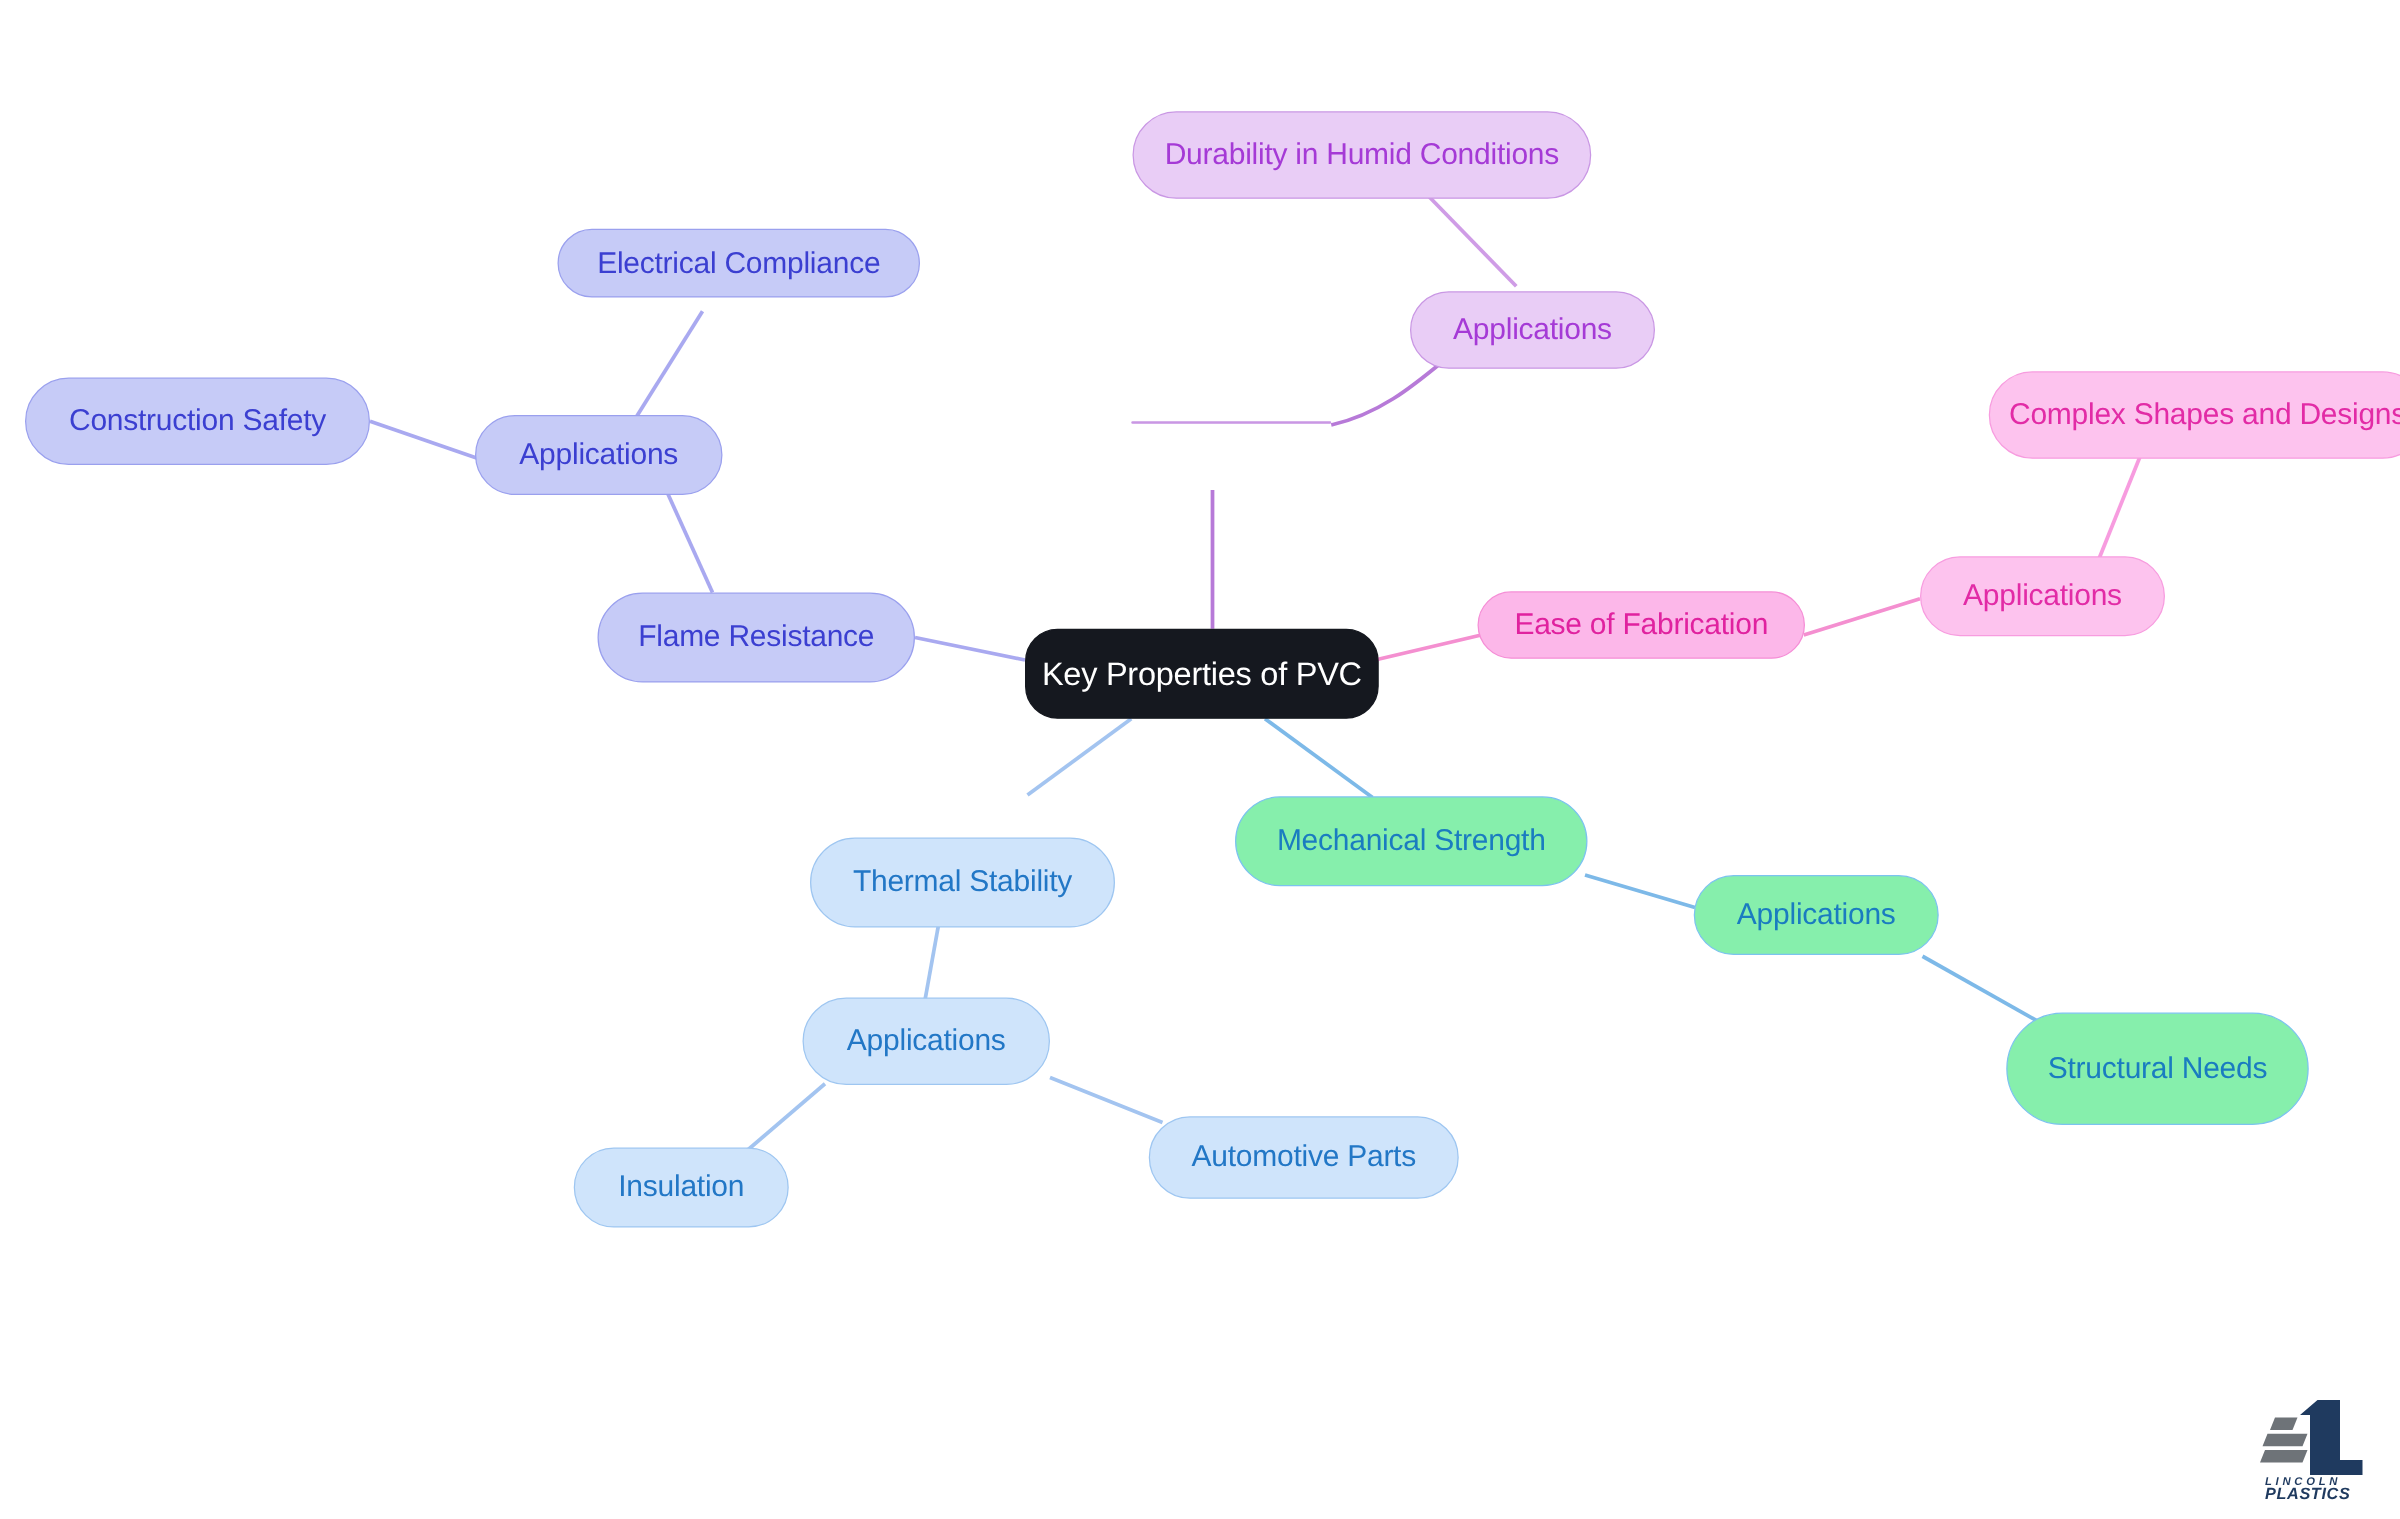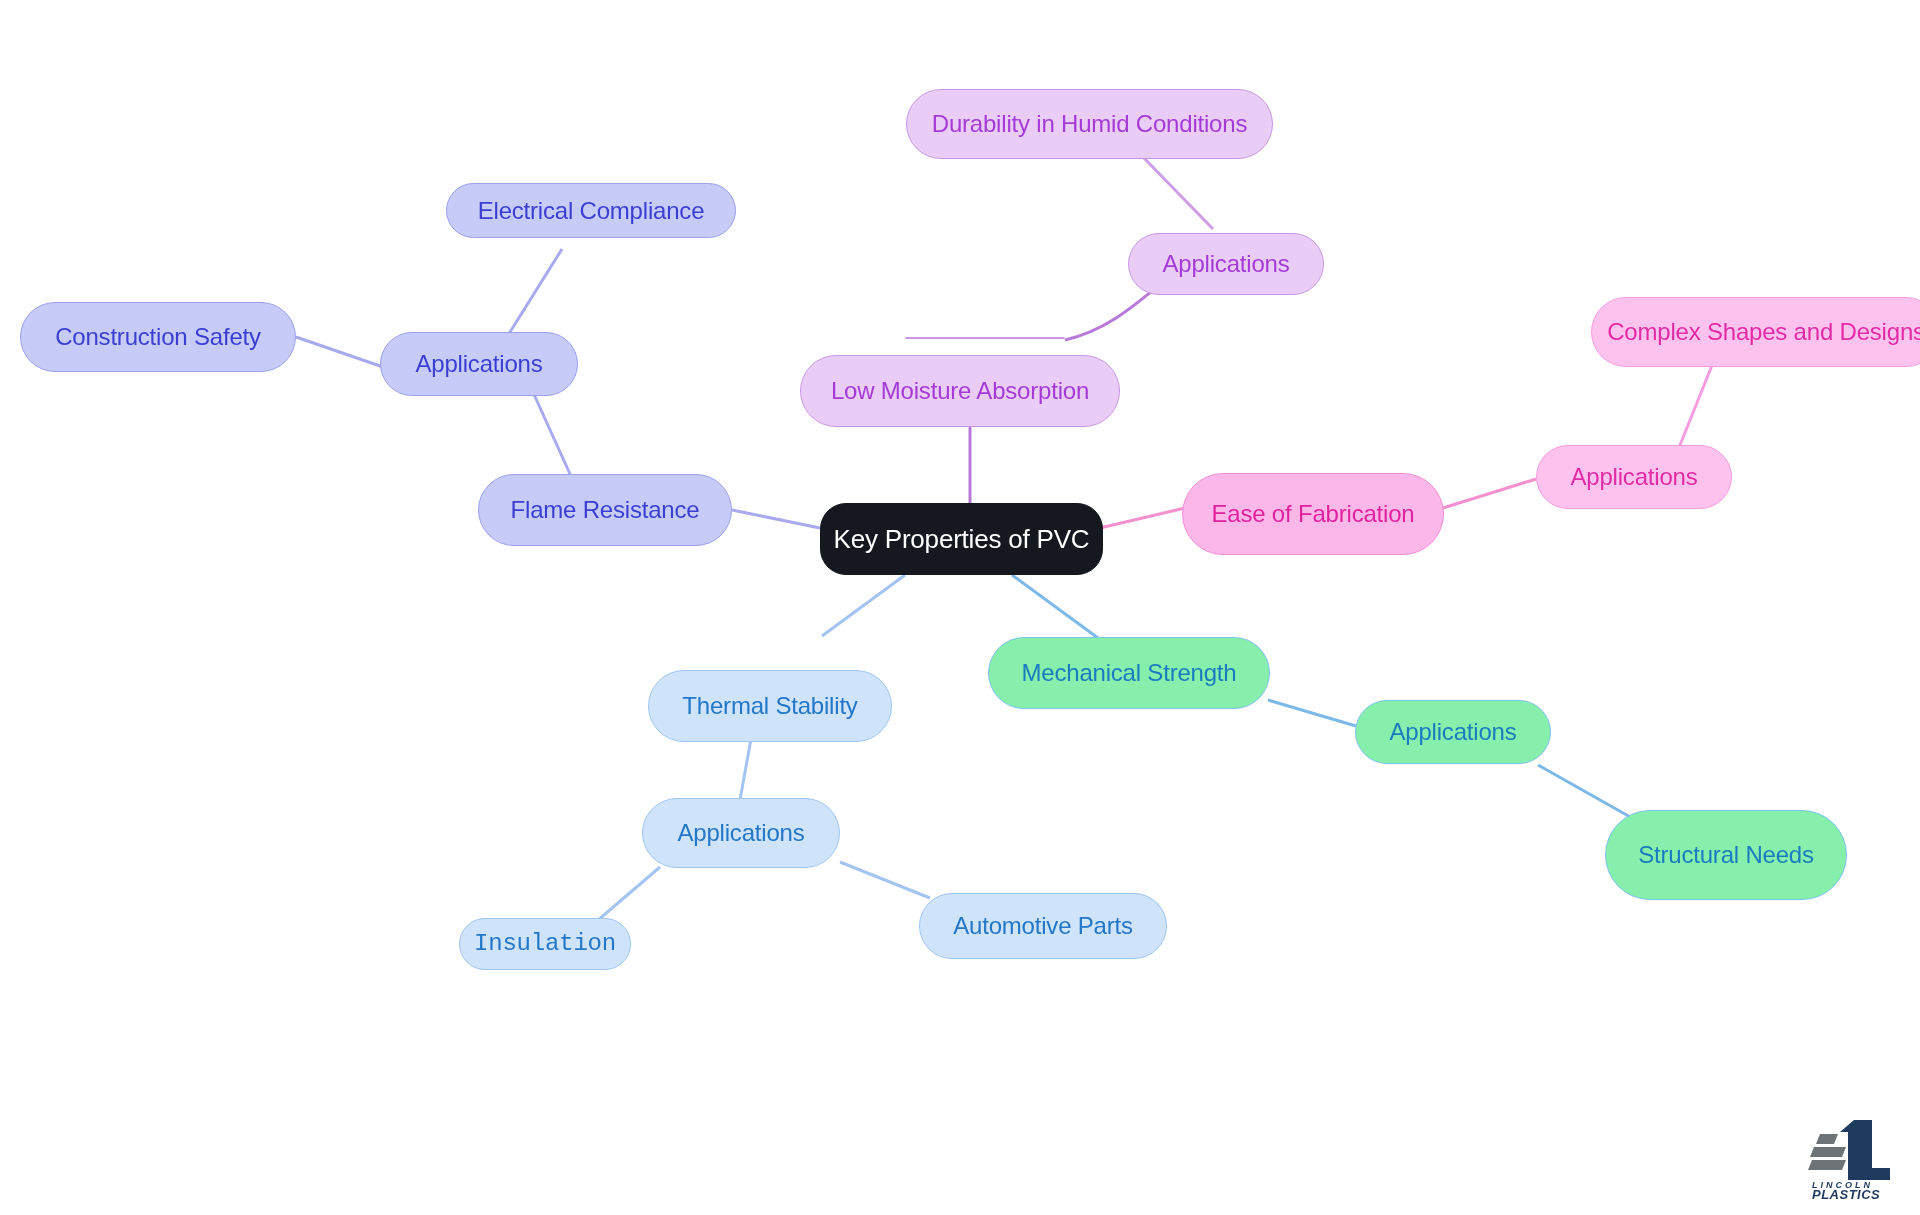--- a/index.html
+++ b/index.html
@@ -117,51 +117,50 @@
     <path d="M 905 575 L 822 636" stroke="#a3c4f0" stroke-width="3" fill="none"></path>
     <path d="M 758 700 L 740 800" stroke="#a3c4f0" stroke-width="3" fill="none"></path>
     <path d="M 660 867 L 597 921" stroke="#a3c4f0" stroke-width="3" fill="none"></path>
     <path d="M 840 862 L 930 898" stroke="#a3c4f0" stroke-width="3" fill="none"></path>
   </svg>
 
   <div class="node node-root" style="left:820px; top:503px; width:283px; height:72px;">Key Properties of PVC</div>
 
   <div class="node node-purple" style="left:905px; top:337px; width:160px; height:0;"></div>
 
-  <div class="node node-purple" style="left:800px; top:355px; width:320px; height:72px;">Low Moisture Absorption</div>
 
   <div class="node node-purple" style="left:1128px; top:233px; width:196px; height:62px;">Applications</div>
 
   <div class="node node-purple" style="left:906px; top:89px; width:367px; height:70px;">Durability in Humid Conditions</div>
 
   <div class="node node-periwinkle" style="left:478px; top:474px; width:254px; height:72px;">Flame Resistance</div>
 
   <div class="node node-periwinkle" style="left:380px; top:332px; width:198px; height:64px;">Applications</div>
 
   <div class="node node-periwinkle" style="left:446px; top:183px; width:290px; height:55px;">Electrical Compliance</div>
 
   <div class="node node-periwinkle" style="left:20px; top:302px; width:276px; height:70px;">Construction Safety</div>
 
-  <div class="node node-pink" style="left:1182px; top:473px; width:262px; height:82px;">Ease of Fabrication</div>
+  <div class="node node-pink" style="left:1182px; top:473px; width:262px; height:54px;">Ease of Fabrication</div>
 
   <div class="node node-pink-light" style="left:1536px; top:445px; width:196px; height:64px;">Applications</div>
 
   <div class="node node-pink-light" style="left:1591px; top:297px; width:350px; height:70px;">Complex Shapes and Designs</div>
 
   <div class="node node-blue" style="left:988px; top:637px; width:282px; height:72px;">Mechanical Strength</div>
 
   <div class="node node-blue" style="left:1355px; top:700px; width:196px; height:64px;">Applications</div>
 
   <div class="node node-blue" style="left:1605px; top:810px; width:242px; height:90px;">Structural Needs</div>
 
   <div class="node node-blue-pale" style="left:648px; top:638px; width:244px; height:72px;margin-top:32px;">Thermal Stability</div>
 
   <div class="node node-blue-pale" style="left:642px; top:798px; width:198px; height:70px;">Applications</div>
 
-  <div class="node node-blue-pale" style="left:459px; top:918px; width:172px; height:52px;font-family:Liberation Mono, monospace;">Insulation</div>
+  <div class="node node-blue-pale" style="left:459px; top:918px; width:172px; height:64px;">Insulation</div>
 
   <div class="node node-blue-pale" style="left:919px; top:893px; width:248px; height:66px;">Automotive Parts</div>
 
   <svg id="logo" viewBox="0 0 110 88" xmlns="http://www.w3.org/2000/svg">
     <g>
       <polygon points="22,22 40,22 36,32 18,32" fill="#6e7378"></polygon>
       <polygon points="16,35 48,35 44,45 12,45" fill="#6e7378"></polygon>
       <polygon points="14,48 48,48 44,58 10,58" fill="#6e7378"></polygon>
     </g>
     <g>

